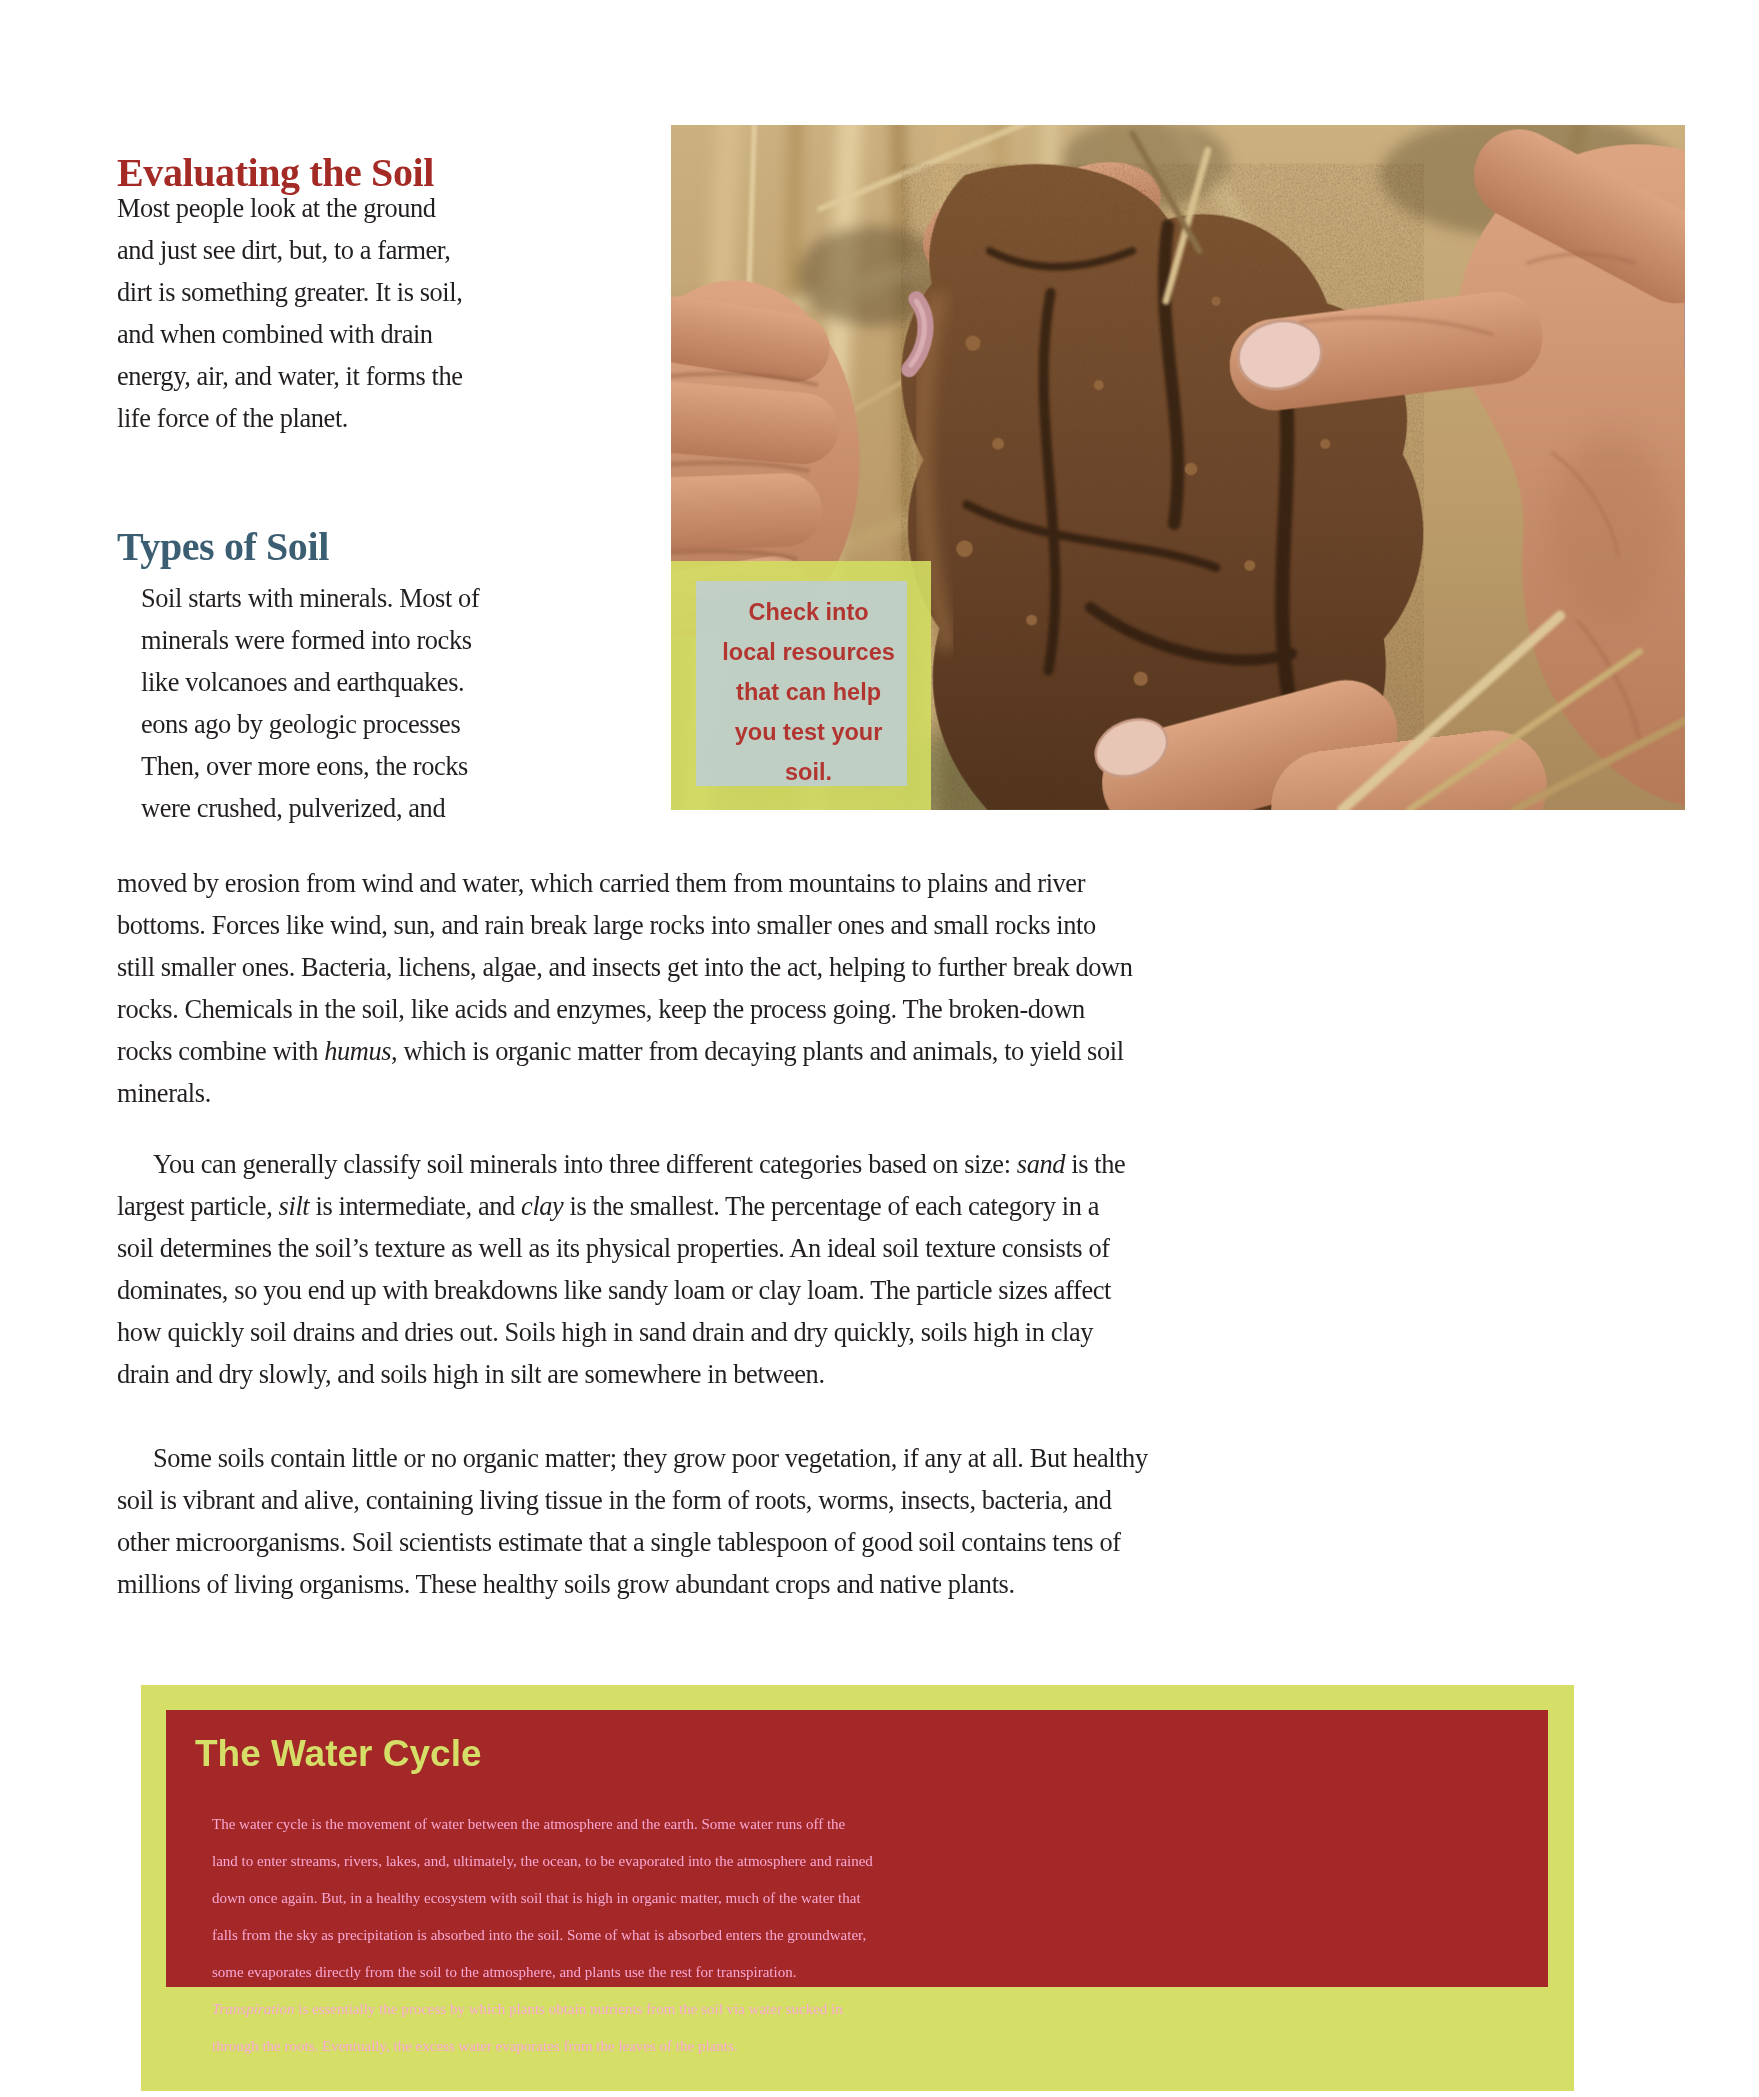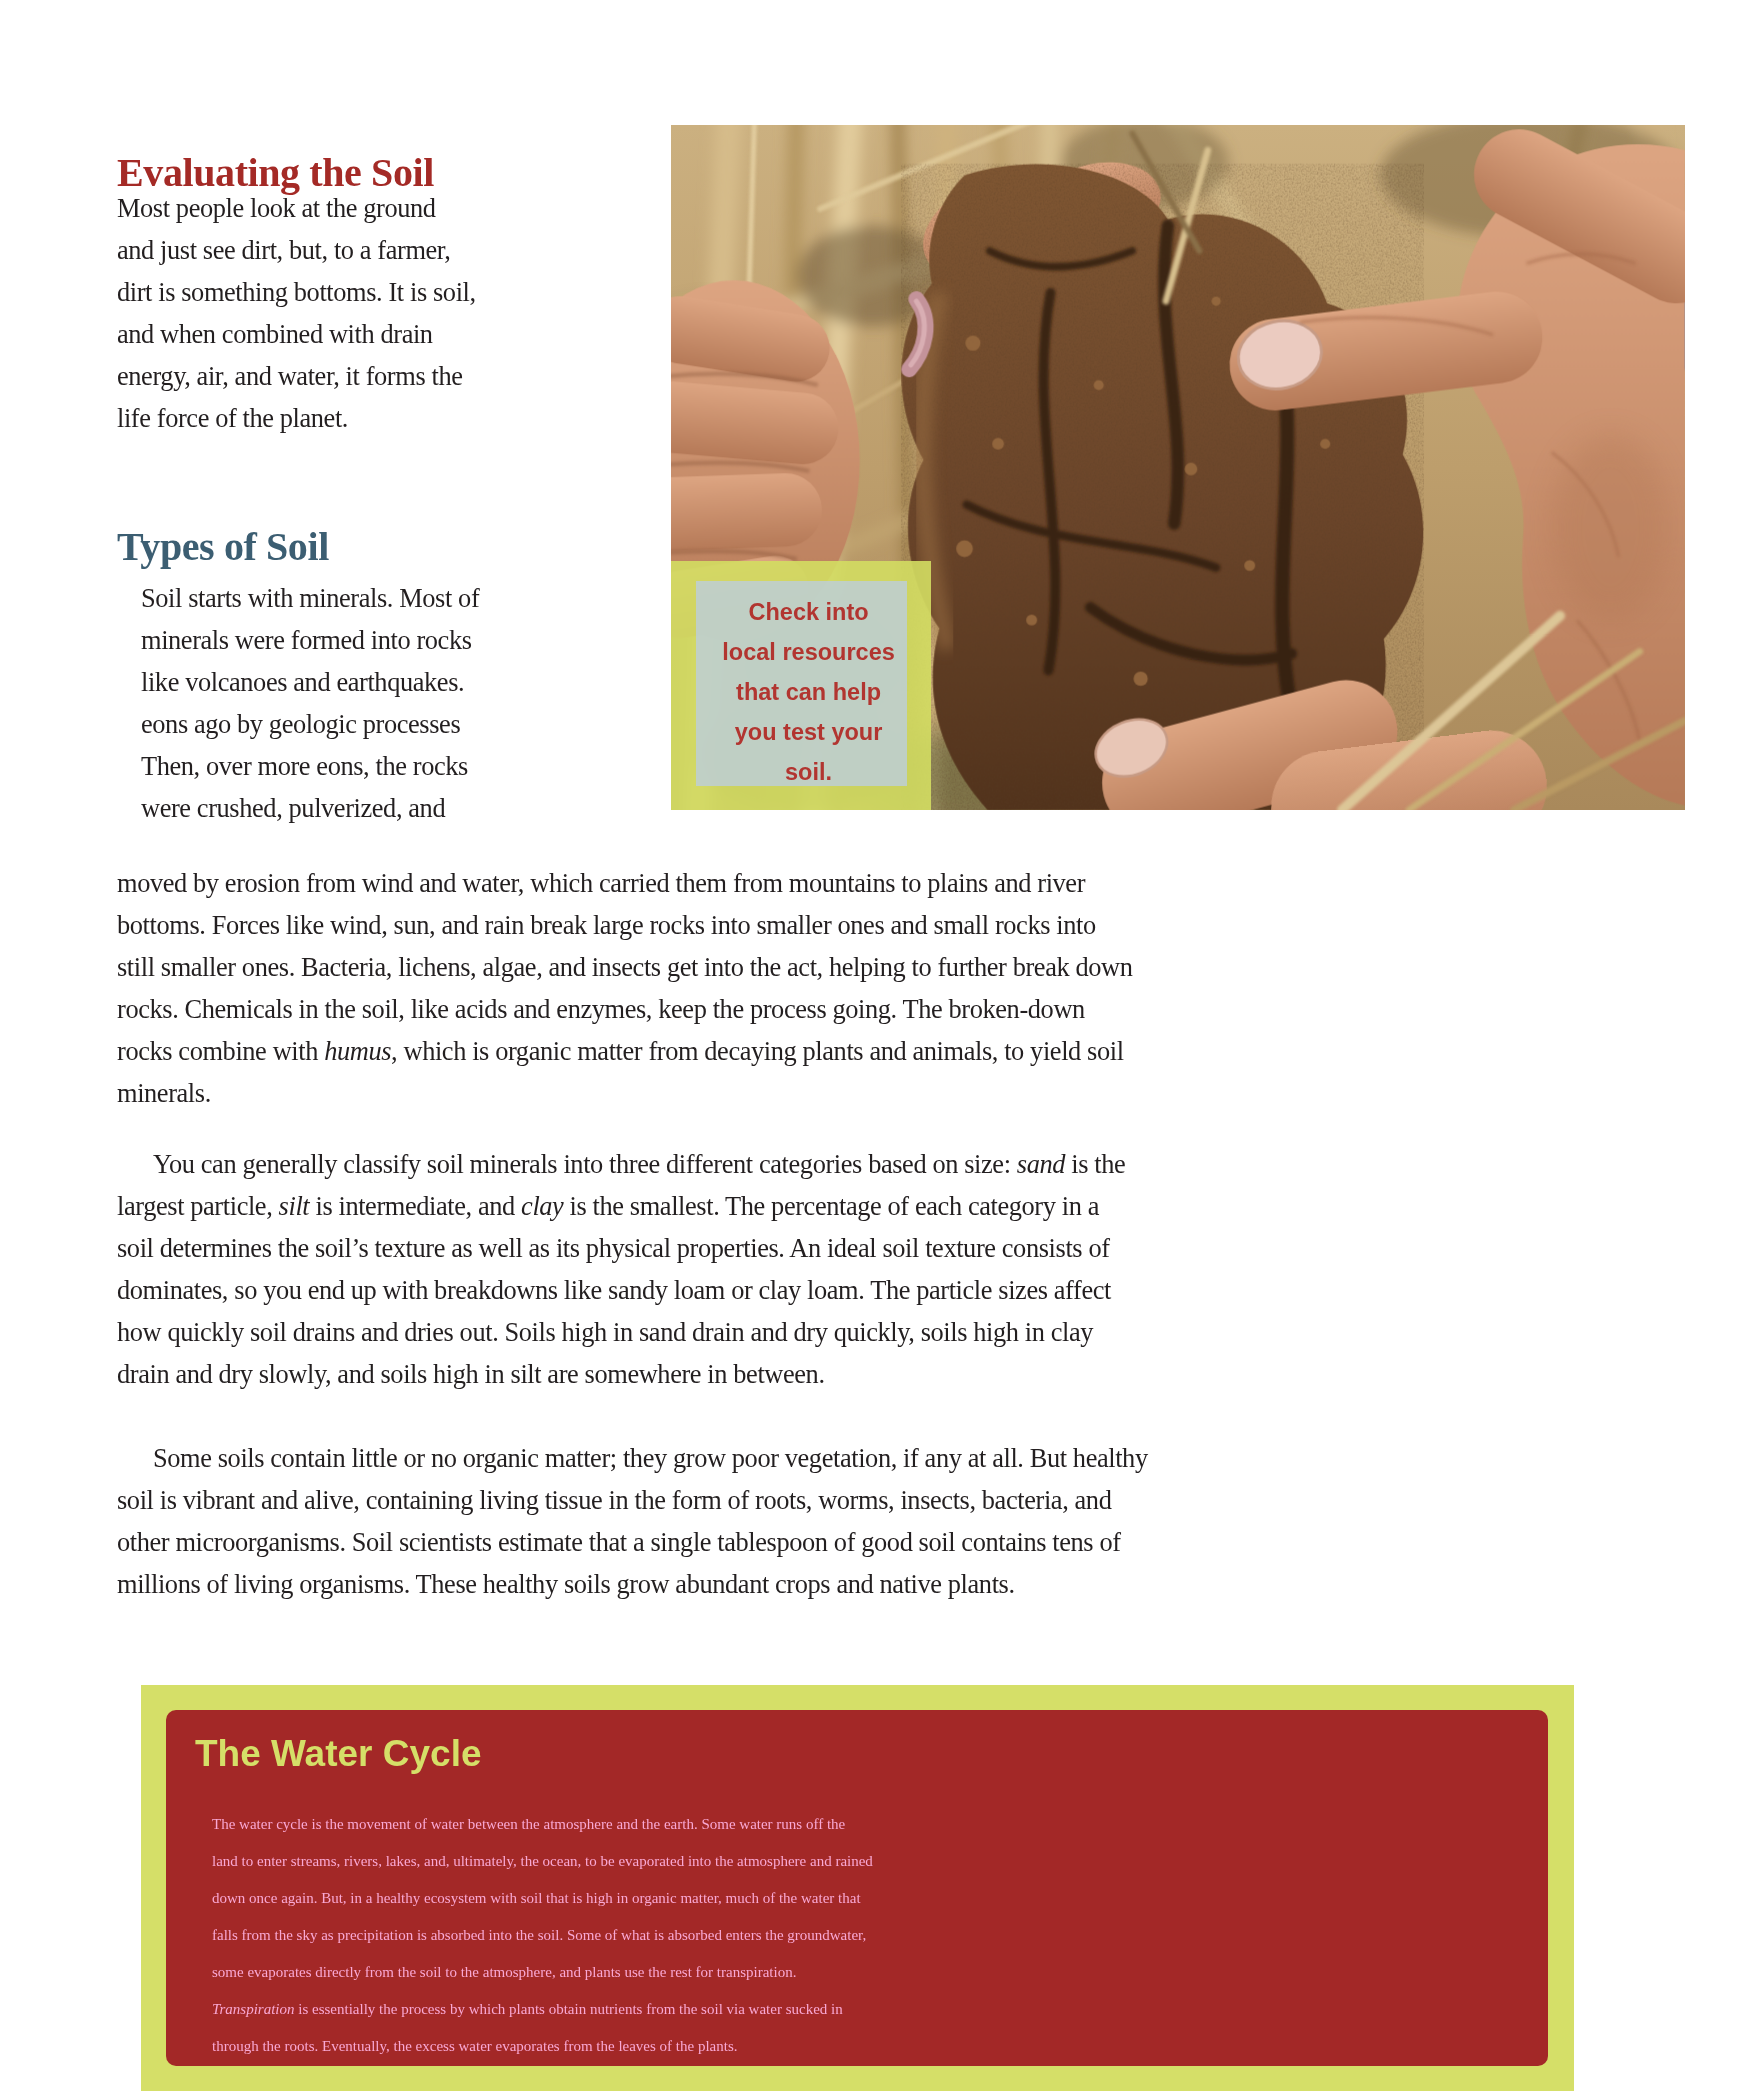--- a/index.html
+++ b/index.html
@@ -54,23 +54,22 @@
     font-weight:700;font-size:23.5px;line-height:40px;
     color:var(--callout-text-red,#B23530);
   }
   .callout-text .line{white-space:nowrap;}
   
   .wc-box{
     position:absolute;left:141px;top:1685px;width:1433px;height:406px;
     background:var(--box-yellow-green,#D5DF68);
   }
   .wc-inner{
-    position:absolute;left:25px;top:25px;width:1382px;height:356px;
+    position:absolute;left:25px;top:25px;width:1382px;height:277px;
     background:var(--box-red,#A32827);
-    border-radius:10px;
   }
   .wc-title{
     position:absolute;left:29px;top:23px;
     font-family:"Liberation Sans", sans-serif;
     font-weight:700;font-size:37px;letter-spacing:0px;
     color:var(--box-yellow-green,#D5DF68);white-space:nowrap;
   }
   .wc-text{
     position:absolute;left:46px;top:96px;width:1317px;
     font-family:Liberation Serif, serif;
@@ -82,21 +81,21 @@
 </head>
 <body>
 
 <div class="page">
 
   <div class="h-serif h-eval">Evaluating the Soil</div>
 
   <div class="textblock tb-intro">
       <div class="line">Most people look at the ground</div>
       <div class="line">and just see dirt, but, to a farmer,</div>
-      <div class="line">dirt is something bottoms. It is soil,</div>
+      <div class="line">dirt is something greater. It is soil,</div>
       <div class="line">and when combined with drain</div>
       <div class="line">energy, air, and water, it forms the</div>
       <div class="line">life force of the planet.</div>
     </div>
 
   <div class="h-serif h-types">Types of Soil</div>
 
   <div class="textblock tb-types">
       <div class="line">Soil starts with minerals. Most of</div>
       <div class="line">minerals were formed into rocks</div>

